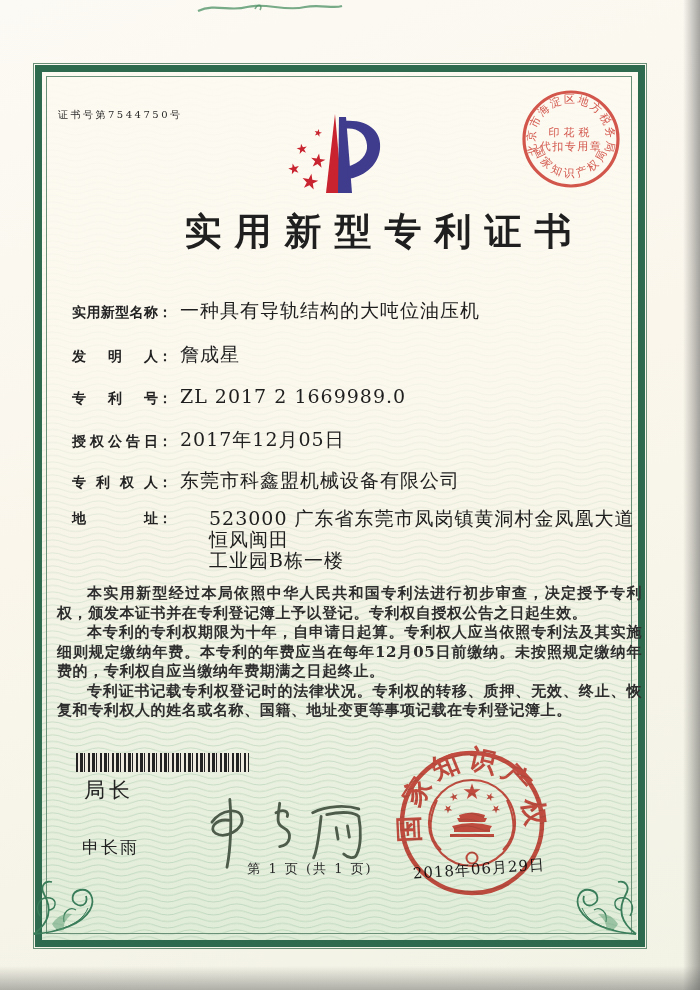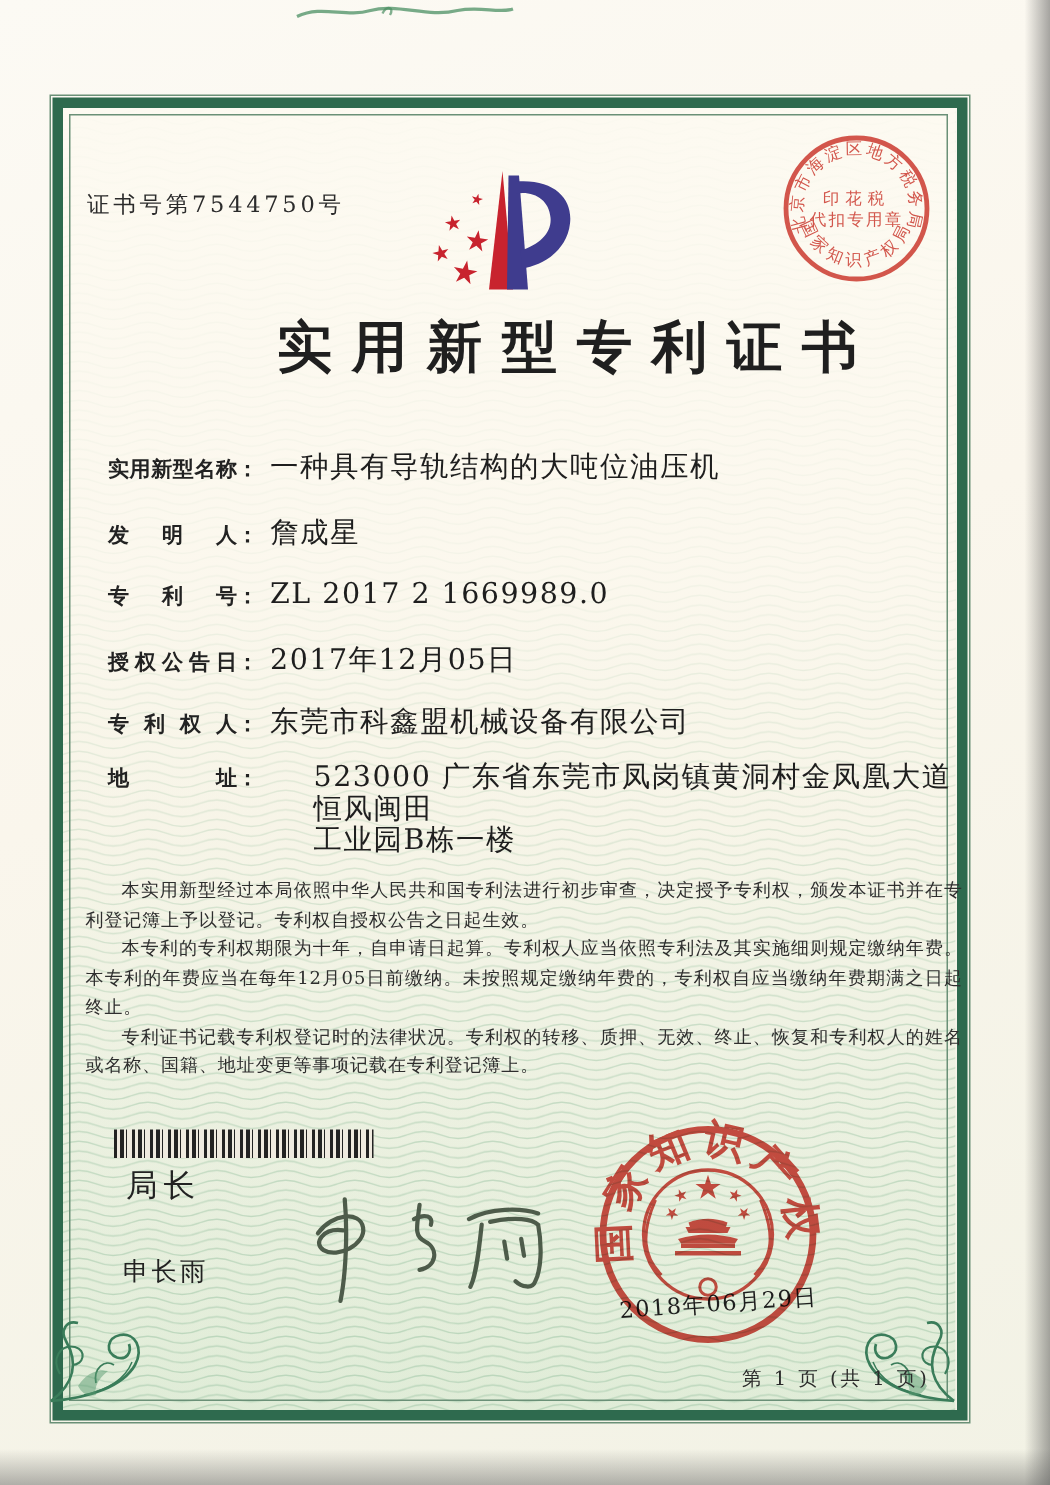--- a/index.html
+++ b/index.html
@@ -10,45 +10,45 @@
   .frame-outer{position:absolute;left:33px;top:63px;width:612px;height:884px;border:1px solid #6a9077;z-index:2;}
   .frame-band{position:absolute;inset:1px;border:7px solid #2e6a4e;}
   .frame-inner{position:absolute;left:46px;top:76px;width:584px;height:856px;border:1px solid #6a9077;z-index:2;}
   .bg-guilloche{position:absolute;left:41px;top:71px;width:596px;height:869px;z-index:1;}
   .corner{position:absolute;z-index:3;}
   .corner.left{left:30px;top:854px;}
   .corner.right{left:550px;top:854px;transform:scaleX(-1);}
   .scribble{position:absolute;left:195px;top:0;z-index:3;}
   
   .content{position:absolute;inset:0;z-index:4;}
-  .cert-number{position:absolute;left:58px;top:127px;font-size:15px;letter-spacing:2.5px;color:#2b2b2b;}
+  .cert-number{position:absolute;left:58px;top:108px;font-size:10px;letter-spacing:2.5px;color:#2b2b2b;}
   .logo{position:absolute;left:278px;top:111px;}
   .title{position:absolute;left:0;top:207px;width:700px;text-align:center;
     font-size:37px;font-weight:600;letter-spacing:13px;text-indent:13px;color:#1f1f1f;margin-left:28px;}
   .frow{position:absolute;left:72px;white-space:nowrap;}
   .flabel{display:inline-block;width:86px;font-size:14px;font-weight:600;
     text-align:justify;text-align-last:justify;vertical-align:baseline;color:#222;}
   .fcolon{font-size:14px;font-weight:600;margin-right:8px;color:#222;}
   .fvalue{font-size:19px;letter-spacing:1px;color:#1e1e1e;}
   .addr-val{display:inline-block;vertical-align:top;white-space:normal;width:445px;line-height:21px;margin-left:29px;}
   .grant-no{position:absolute;left:268px;top:0;}
   .paras{position:absolute;left:57px;top:584px;width:585px;z-index:4;}
-  .paras p{margin:0;font-size:12px;line-height:19.5px;letter-spacing:0.6px;
-    text-indent:2em;text-align:justify;color:#2e2e2e;}
+  .paras p{margin:0;font-size:15px;line-height:19.5px;letter-spacing:0.6px;
+    text-indent:2em;text-align:justify;color:#2e2e2e;font-weight:bold;}
   .barcode{position:absolute;left:76px;top:753px;width:173px;height:19px;
     background:repeating-linear-gradient(90deg,#232323 0 2px,#efeadf 2px 4px,#232323 4px 7px,#efeadf 7px 8px,#232323 8px 9px,#efeadf 9px 12px);z-index:4;}
   .director-title{position:absolute;left:84px;top:776px;font-size:21px;letter-spacing:4px;color:#222;z-index:4;}
   .director-name{position:absolute;left:82px;top:836px;font-size:17px;letter-spacing:2px;color:#222;z-index:4;}
   .signature{position:absolute;left:180px;top:792px;z-index:5;}
   .seal{position:absolute;mix-blend-mode:multiply;z-index:6;}
   .seal.tax{left:506px;top:74px;opacity:.88;}
   .seal.office{left:387px;top:738px;opacity:.92;}
   .seal-date{position:absolute;left:404px;top:860px;width:150px;text-align:center;
     font-size:15px;letter-spacing:1px;color:#1d1d1d;transform:rotate(-4deg);z-index:7;}
-  .page-footer{position:absolute;left:0;top:910px;width:620px;text-align:right;
+  .page-footer{position:absolute;left:0;top:860px;width:620px;text-align:center;
     font-size:13px;letter-spacing:2px;color:#2b2b2b;z-index:4;}
   .sealtext{font-family:"DejaVu Serif", serif;}
   
   .shadow-right{position:absolute;top:0;right:0;width:17px;height:100%;z-index:9;
     background:linear-gradient(to right,rgba(0,0,0,0),rgba(80,80,80,.5));}
   .shadow-bottom{position:absolute;left:0;bottom:0;width:100%;height:24px;z-index:9;
     background:linear-gradient(to bottom,rgba(0,0,0,0),rgba(90,90,90,.45));}
 </style>
 </head>
 <body>

